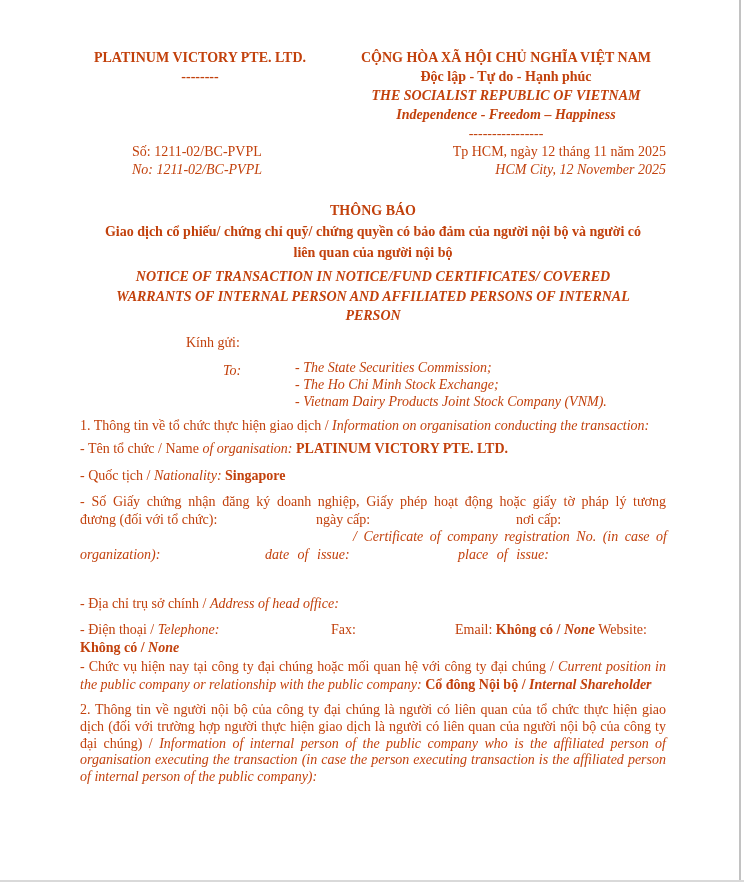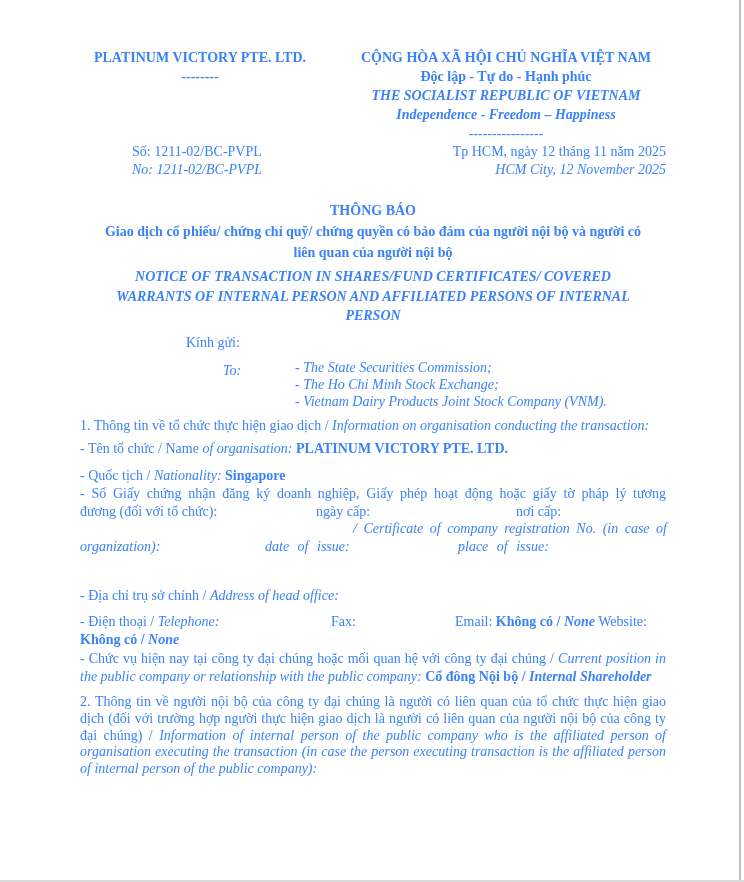--- a/index.html
+++ b/index.html
@@ -1,18 +1,18 @@
 <!DOCTYPE html>
 <html><head>
 <meta charset="utf-8">
 <style>
   html,body { margin:0; padding:0; background:#ffffff; }
   .page {
     position:relative; width:744px; height:882px; background:#ffffff;
-    font-family:"Liberation Serif", serif; font-size:14px; color:#3b82f6;
+    font-family:"Liberation Serif", serif; font-size:14px; color:#c2410c;
     overflow:hidden;
   }
   .edge-right { position:absolute; top:0; right:3px; width:2px; height:882px; background:#c2c2c2; }
   .edge-bottom { position:absolute; left:0; bottom:0; width:744px; height:2px; background:#d9d9d9; }
 
   .content { position:absolute; left:80px; top:48px; width:586px; }
 
   .b { font-weight:bold; }
   .i { font-style:italic; }
   .bi { font-weight:bold; font-style:italic; }
@@ -43,21 +43,21 @@
   .recip-en { margin-top:8px;gap:40px; }
   .recip-en .rl { margin-left:143px; width:32px; padding-top:4px; font-style:italic; }
   .recip-en .ritems > div { line-height:17px; font-style:italic; }
 
   
   .para { text-align:justify; }
   .s1-heading { margin-top:7px; line-height:18.5px; }
   .name-line { margin-top:5px; line-height:18.5px; }
   .nat-line  { margin-top:8px; line-height:18.5px; }
 
-  .reg { margin-top:0; }
+  .reg { margin-top:8px; }
   .rline { position:relative; height:17.5px; line-height:17.5px; }
   .rline-just { text-align:justify; text-align-last:justify; }
   .at { position:absolute; top:0; white-space:nowrap; }
   .ws3 { word-spacing:3px; }
   .ws5 { word-spacing:5px; }
 
   .addr-line { margin-top:32px; line-height:18px; }
 
   .tel { margin-top:8px; }
   .tel-l1 { position:relative; height:18px; line-height:18px; }
@@ -97,21 +97,21 @@
       </div>
     </div>
 
     <div class="title">
       <div class="title-h">THÔNG BÁO</div>
       <div class="title-vi">
         <div>Giao dịch cổ phiếu/ chứng chỉ quỹ/ chứng quyền có bảo đảm của người nội bộ và người có</div>
         <div>liên quan của người nội bộ</div>
       </div>
       <div class="title-en">
-        <div>NOTICE OF TRANSACTION IN SHARES/FUND CERTIFICATES/ COVERED</div>
+        <div>NOTICE OF TRANSACTION IN NOTICE/FUND CERTIFICATES/ COVERED</div>
         <div>WARRANTS OF INTERNAL PERSON AND AFFILIATED PERSONS OF INTERNAL</div>
         <div>PERSON</div>
       </div>
     </div>
 
     <div class="recip">
       <div class="recip-row recip-vi">
         <div class="rl">Kính gửi:</div>
       </div>
       <div class="recip-row recip-en">

